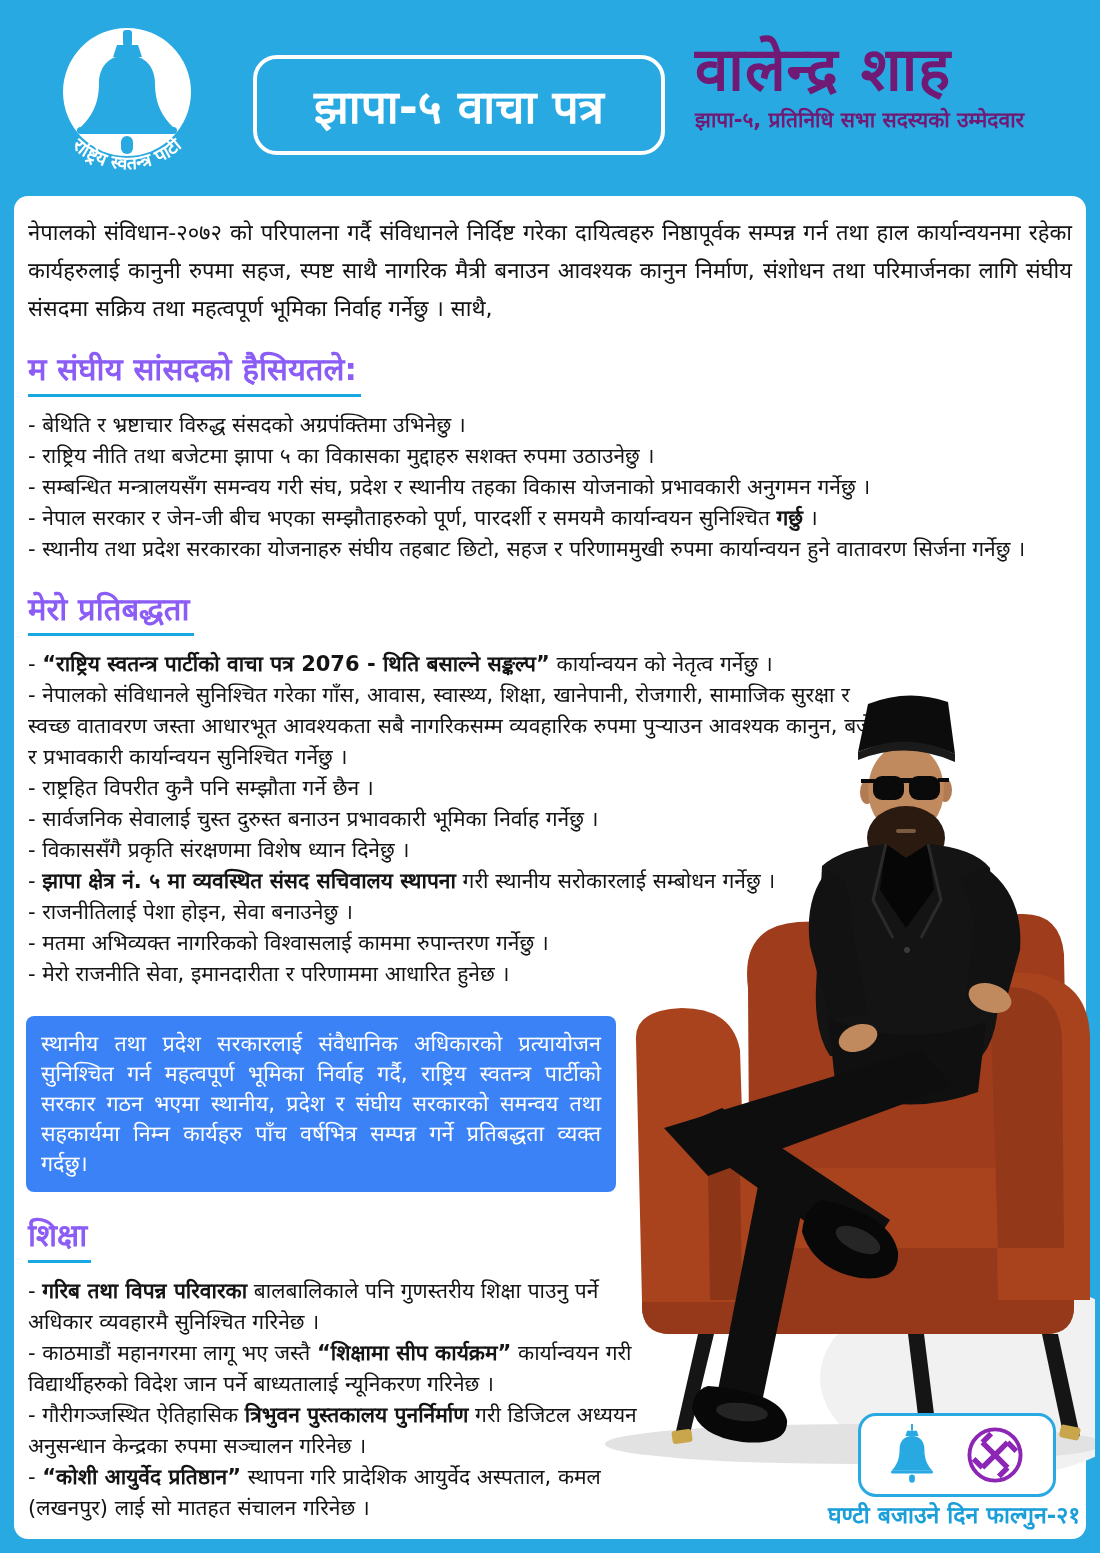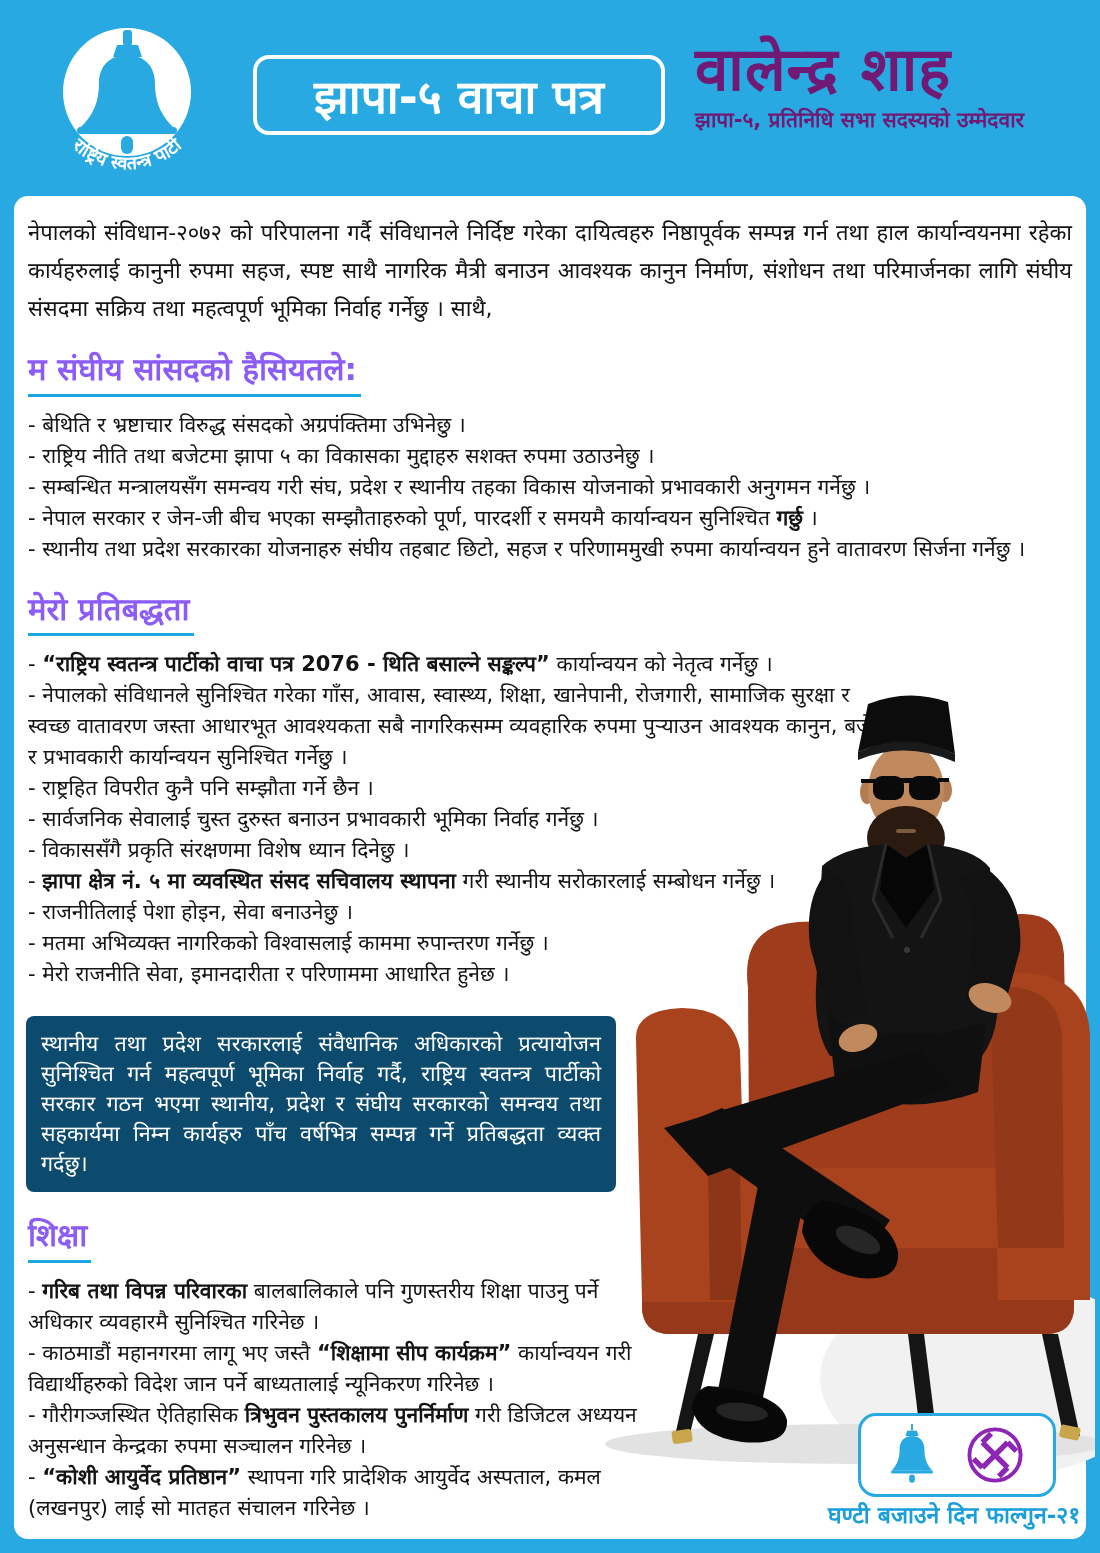--- a/index.html
+++ b/index.html
@@ -5,22 +5,22 @@
   html,body{margin:0;padding:0;}
   body{
     width:1100px;height:1553px;position:relative;overflow:hidden;
     background:#29A9E1;
     font-family:"DejaVu Sans",sans-serif;
     -webkit-font-smoothing:antialiased;
   }
   
   .logo{position:absolute;left:32px;top:10px;}
   .title-box{
-    position:absolute;left:253px;top:55px;width:412px;height:80px;
-    border:4px solid #fff;border-radius:16px;box-sizing:border-box;
+    position:absolute;left:253px;top:55px;width:412px;height:100px;
+    border:4px solid #fff;border-radius:24px;box-sizing:border-box;
     display:flex;align-items:center;justify-content:center;
     color:#fff;font-size:46px;font-weight:bold;white-space:nowrap;
   }
   .candidate{position:absolute;left:695px;top:36px;width:392px;text-align:left;color:#701a75;}
   .candidate-name{font-size:60px;font-weight:bold;line-height:1.12;letter-spacing:1px;}
   .candidate-subtitle{font-size:21px;font-weight:bold;margin-top:2px;}
   
   .sheet{
     position:absolute;left:14px;right:14px;top:196px;bottom:14px;
     background:#ffffff;border-radius:14px;box-sizing:border-box;
@@ -32,21 +32,21 @@
     border-bottom:3px solid #18A7E2;padding:0 4px 6px 0;line-height:1.15;
   }
   .hwrap{margin:24px 0 0 2px;}
   .bullets{margin:13px 0 0 2px;font-size:21px;line-height:31px;}
   .bullet span{white-space:pre-wrap;}
   .b{font-weight:bold;}
   .promise-list .bullet{max-width:868px;}
   .edu-list .bullet{max-width:640px;}
   .edu-list .bullet:nth-child(n+7){max-width:800px;}
   .highlight{
-    width:560px;background:#0c4a6e;color:#fff;border-radius:8px;
+    width:560px;background:#3b82f6;color:#fff;border-radius:8px;
     font-size:21.5px;line-height:30px;padding:13px 15px;margin:26px 0 0 0;
     text-align:justify;
   }
   
   .photo{position:absolute;left:590px;top:688px;}
   
   .badge{
     position:absolute;left:858px;top:1413px;width:198px;height:84px;
     background:#fff;border:3px solid #29A9E1;border-radius:18px;box-sizing:border-box;
     display:flex;align-items:center;justify-content:center;gap:28px;

